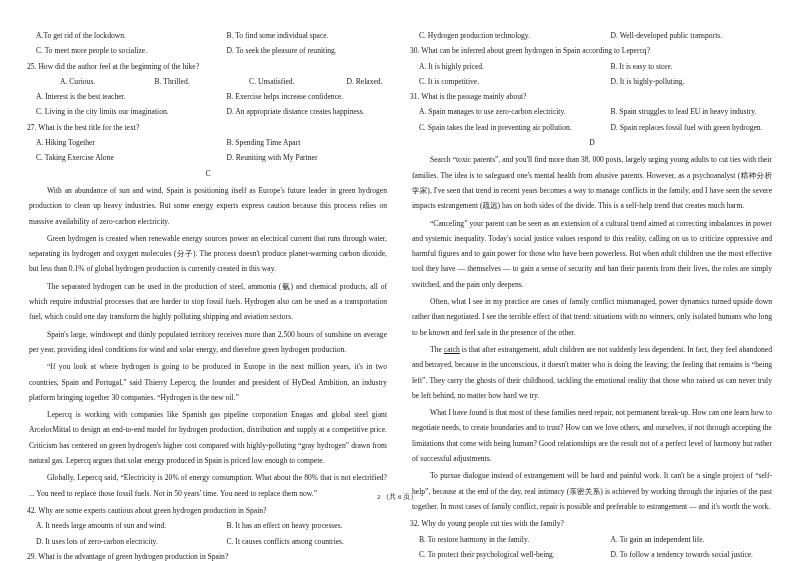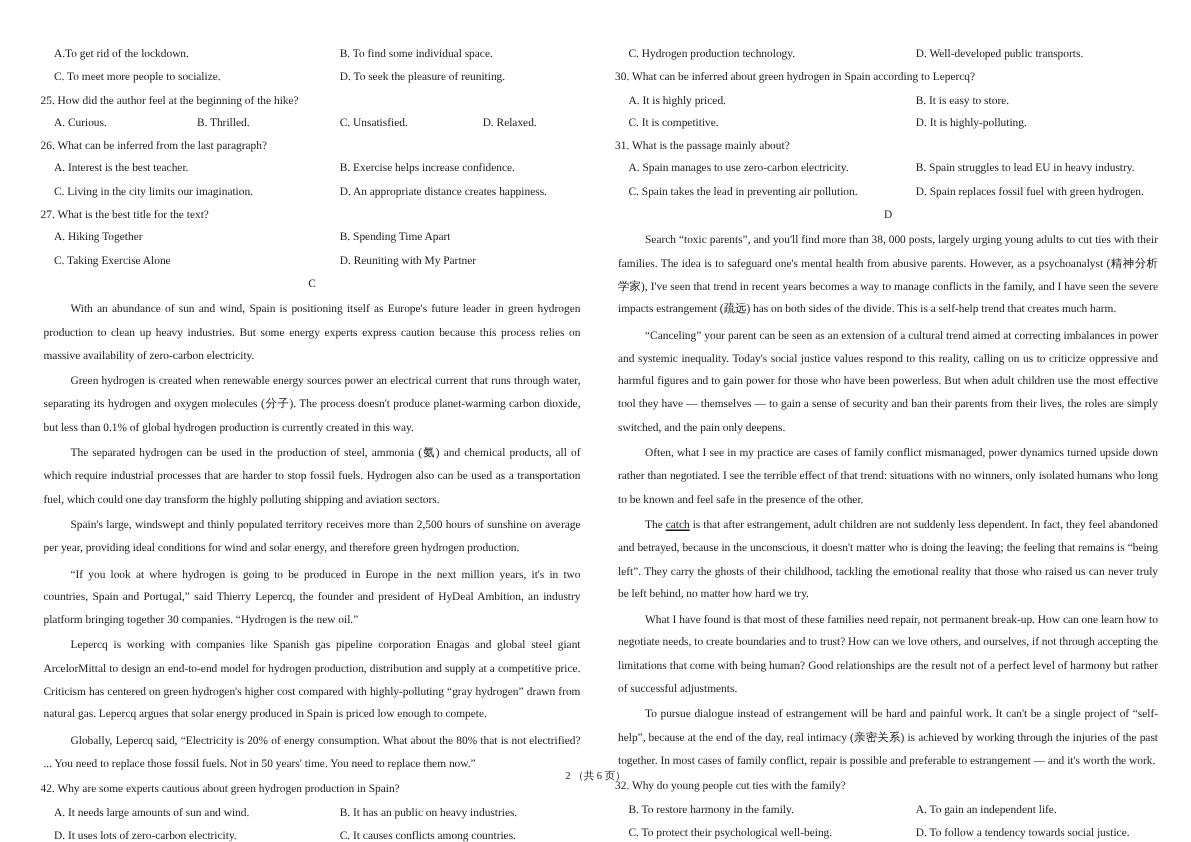--- a/index.html
+++ b/index.html
@@ -9,28 +9,28 @@
     color: #1a1a1a;
     font-size: 7.6px;
   }
   .col { position: absolute; top: 28px; }
   .col-left { left: 27px; width: 362px; }
   .col-right { left: 410px; width: 364px; }
   .line { height: 15.3px; line-height: 15.3px; white-space: nowrap; }
   .q { padding-left: 0; }
   .opt-row { display: flex; height: 15.3px; line-height: 15.3px; white-space: nowrap; padding-left: 9px; gap: 28px; }
   .opt-row.two .opt { width: 170px; }
-  .opt-row.four .opt { width: 85px; }
+  .opt-row.four .opt { width: 85px; margin-left: 24px; }
   .section-title { text-align: center; height: 15.3px; line-height: 15.3px; }
   .para {
     text-indent: 18px; text-align: justify; line-height: 15.3px;
     margin: 2px;
   }
   u { text-decoration: underline; }
-  .footer { position: absolute; left: 0; width: 794px; top: 512px; text-align: center; font-size: 7px; }
+  .footer { position: absolute; left: 0; width: 794px; top: 492px; text-align: center; font-size: 7px; }
 </style>
 </head>
 <body>
 
 <div class="col col-left">
   <div class="opt-row two">
     <span class="opt">A.To get rid of the lockdown.</span>
     <span class="opt">B. To find some individual space.</span>
   </div>
   <div class="opt-row two">
@@ -39,21 +39,20 @@
   </div>
 
   <div class="line q">25. How did the author feel at the beginning of the hike?</div>
   <div class="opt-row four">
     <span class="opt">A. Curious.</span>
     <span class="opt">B. Thrilled.</span>
     <span class="opt">C. Unsatisfied.</span>
     <span class="opt">D. Relaxed.</span>
   </div>
 
-  <div class="line q">26. What can be inferred from the last paragraph?</div>
   <div class="opt-row two">
     <span class="opt">A. Interest is the best teacher.</span>
     <span class="opt">B. Exercise helps increase confidence.</span>
   </div>
   <div class="opt-row two">
     <span class="opt">C. Living in the city limits our imagination.</span>
     <span class="opt">D. An appropriate distance creates happiness.</span>
   </div>
 
   <div class="line q">27. What is the best title for the text?</div>
@@ -71,21 +70,21 @@
   <p class="para">Green hydrogen is created when renewable energy sources power an electrical current that runs through water, separating its hydrogen and oxygen molecules (分子). The process doesn't produce planet-warming carbon dioxide, but less than 0.1% of global hydrogen production is currently created in this way.</p>
   <p class="para">The separated hydrogen can be used in the production of steel, ammonia (氨) and chemical products, all of which require industrial processes that are harder to stop fossil fuels. Hydrogen also can be used as a transportation fuel, which could one day transform the highly polluting shipping and aviation sectors.</p>
   <p class="para">Spain's large, windswept and thinly populated territory receives more than 2,500 hours of sunshine on average per year, providing ideal conditions for wind and solar energy, and therefore green hydrogen production.</p>
   <p class="para">“If you look at where hydrogen is going to be produced in Europe in the next million years, it's in two countries, Spain and Portugal,” said Thierry Lepercq, the founder and president of HyDeal Ambition, an industry platform bringing together 30 companies. “Hydrogen is the new oil.”</p>
   <p class="para">Lepercq is working with companies like Spanish gas pipeline corporation Enagas and global steel giant ArcelorMittal to design an end-to-end model for hydrogen production, distribution and supply at a competitive price. Criticism has centered on green hydrogen's higher cost compared with highly-polluting “gray hydrogen” drawn from natural gas. Lepercq argues that solar energy produced in Spain is priced low enough to compete.</p>
   <p class="para">Globally, Lepercq said, “Electricity is 20% of energy consumption. What about the 80% that is not electrified? ... You need to replace those fossil fuels. Not in 50 years' time. You need to replace them now.”</p>
 
   <div class="line q">42. Why are some experts cautious about green hydrogen production in Spain?</div>
   <div class="opt-row two">
     <span class="opt">A. It needs large amounts of sun and wind.</span>
-    <span class="opt">B. It has an public on heavy industries.</span>
+    <span class="opt">B. It has an effect on heavy processes.</span>
   </div>
   <div class="opt-row two">
     <span class="opt">D. It uses lots of zero-carbon electricity.</span>
     <span class="opt">C. It causes conflicts among countries.</span>
   </div>
 
   <div class="line q">29. What is the advantage of green hydrogen production in Spain?</div>
 
 </div>
 

